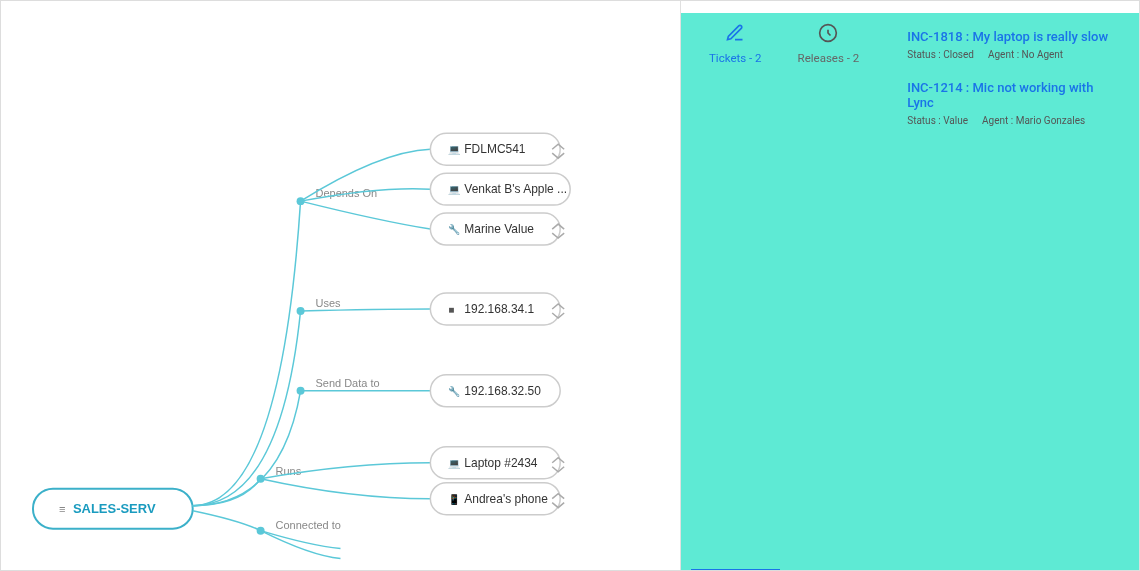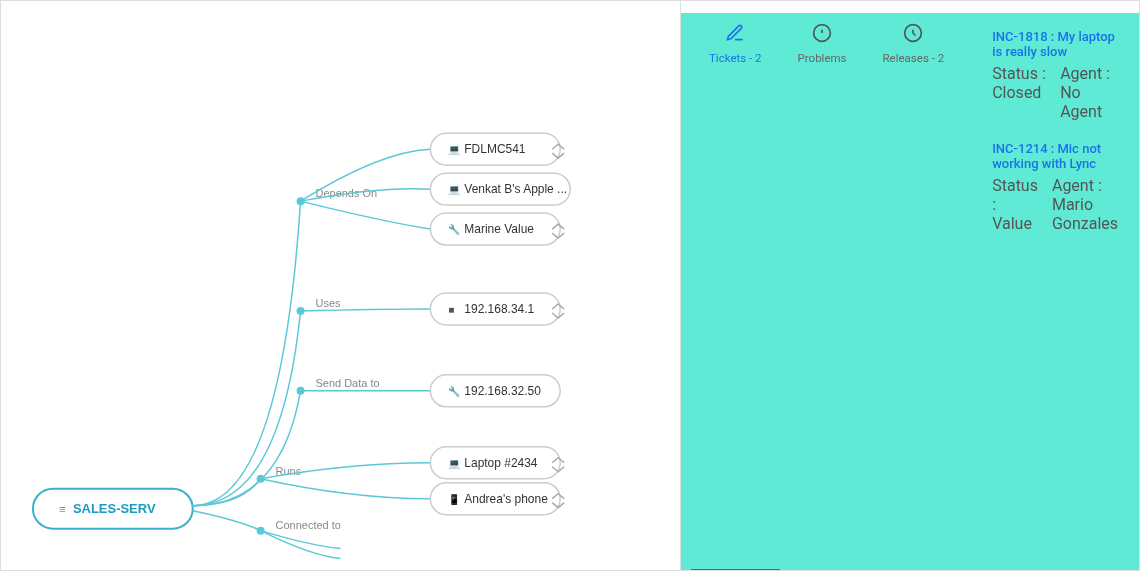--- a/index.html
+++ b/index.html
@@ -77,21 +77,21 @@
     .ticket-title {
       color: #1a73e8;
       font-size: 13px;
       font-weight: 500;
       cursor: pointer;
       margin-bottom: 5px;
     }
     .ticket-meta {
       display: flex;
       gap: 14px;
-      font-size: 16px;
+      font-size: 10px;
       color: #555;
     }
     
     .graph-svg {
       position: absolute;
       top: 0;
       left: 0;
       width: 100%;
       height: 100%;
     }
@@ -186,29 +186,20 @@
 
       <div class="tab active">
         <span class="tab-icon">
           <svg width="20" height="20" viewBox="0 0 24 24" fill="none" stroke="#1a73e8" stroke-width="2">
             <path d="M12 20h9M16.5 3.5a2.121 2.121 0 013 3L7 19l-4 1 1-4L16.5 3.5z"></path>
           </svg>
         </span>
         <span class="tab-label">Tickets - 2</span>
       </div>
 
-      <div class="tab">
-        <span class="tab-icon">
-          <svg width="20" height="20" viewBox="0 0 24 24" fill="none" stroke="#555" stroke-width="2">
-            <circle cx="12" cy="12" r="10"></circle>
-            <path d="M12 8v4M12 16h.01"></path>
-          </svg>
-        </span>
-        <span class="tab-label">Problems</span>
-      </div>
 
 
       <div class="tab">
         <span class="tab-icon">
           <svg width="20" height="20" viewBox="0 0 24 24" fill="none" stroke="#555" stroke-width="2">
             <circle cx="12" cy="12" r="10"></circle>
             <path d="M12 8v4l3 3"></path>
           </svg>
         </span>
         <span class="tab-label">Releases - 2</span>

